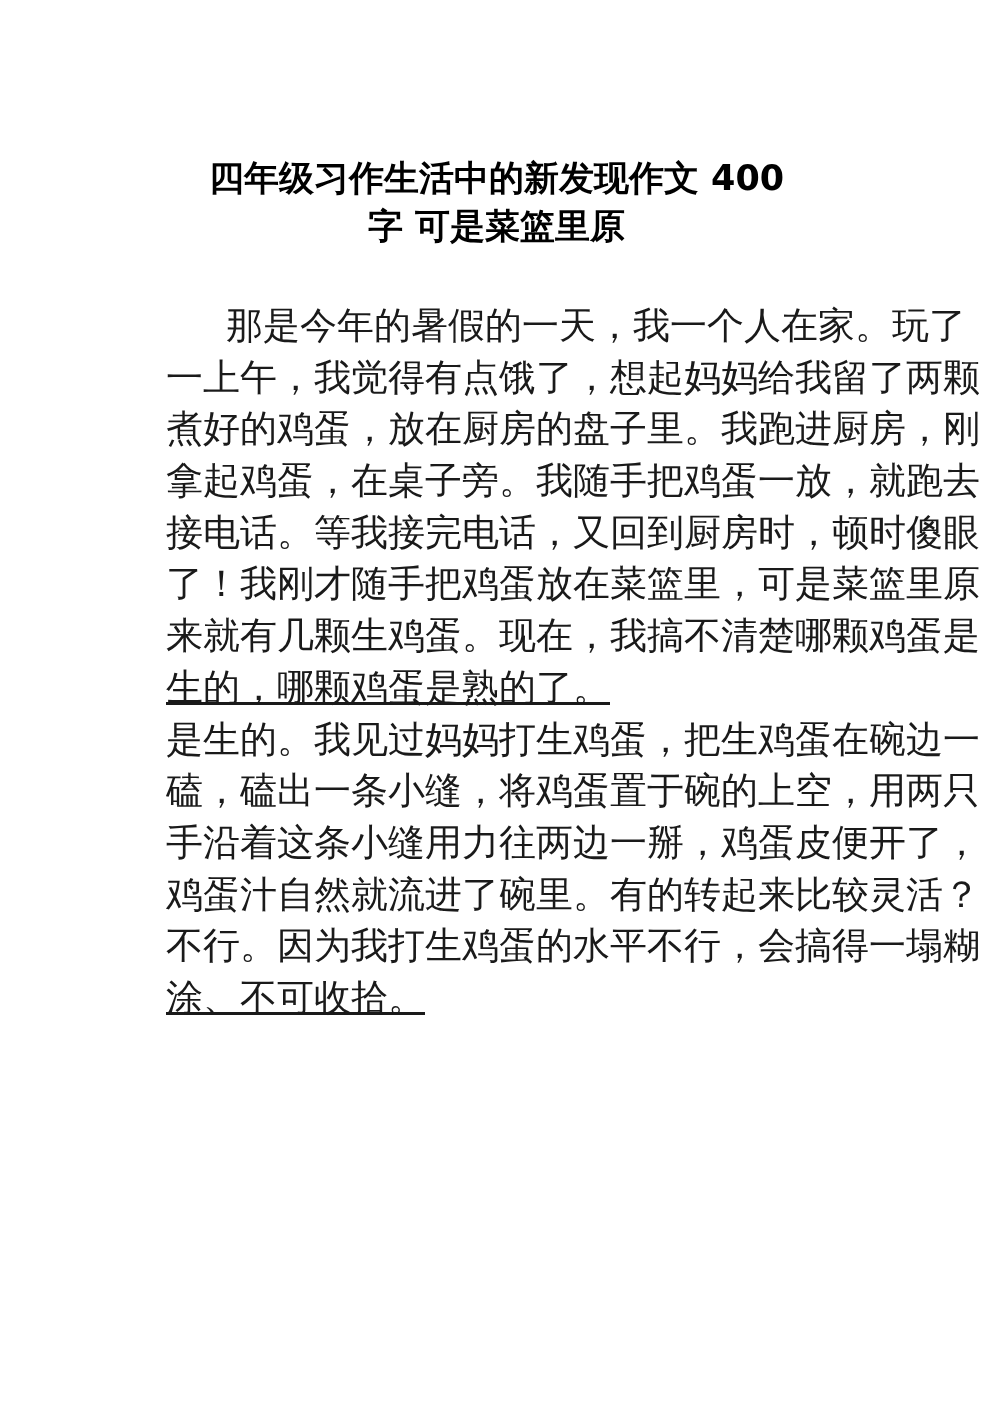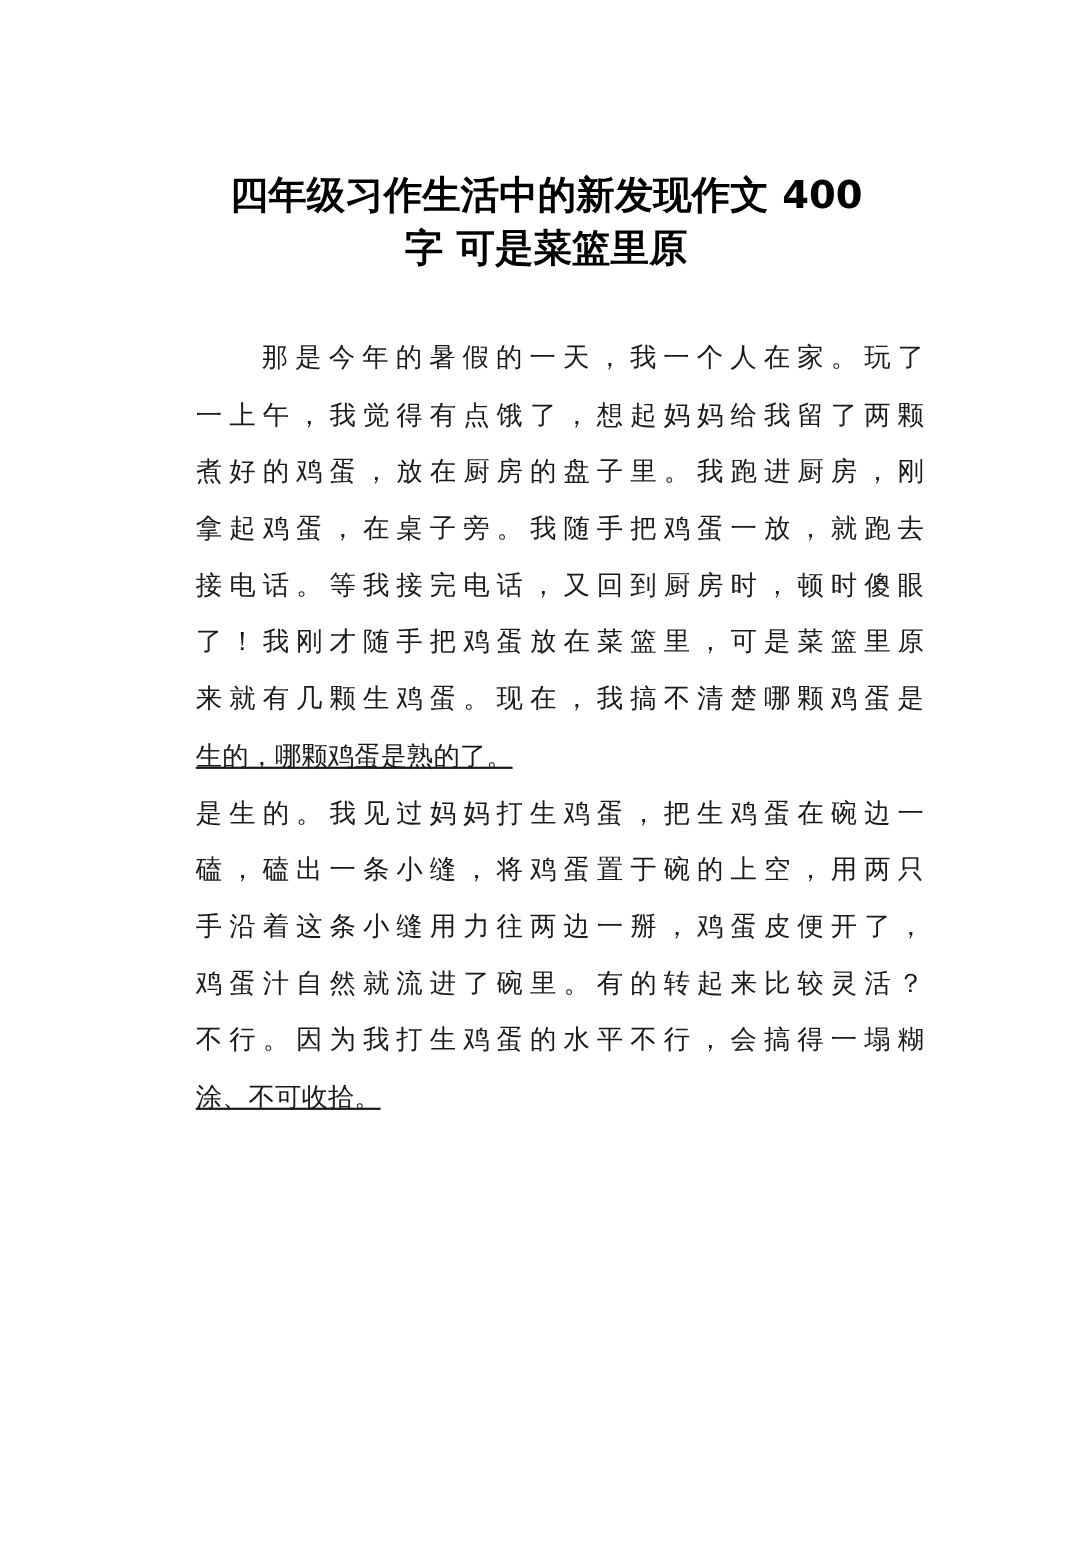--- a/index.html
+++ b/index.html
@@ -38,24 +38,23 @@
     .title .line {
       display: block;
       white-space: nowrap;
     }
     .body {
       position: absolute;
       left: 166px;
       top: 300px;
       width: 662px;
       font-family: "DejaVu Serif", "Liberation Serif", serif;
-      font-size: 24px;
+      font-size: 37px;
       line-height: 51.7px;
       color: #1a1a1a;
-      margin-left: 12px;
     }
     .line-row {
       display: block;
       white-space: nowrap;
       height: 51.7px;
       text-align: justify;
       text-align-last: justify;
     }
     .line-row.last {
       text-align-last: left;

